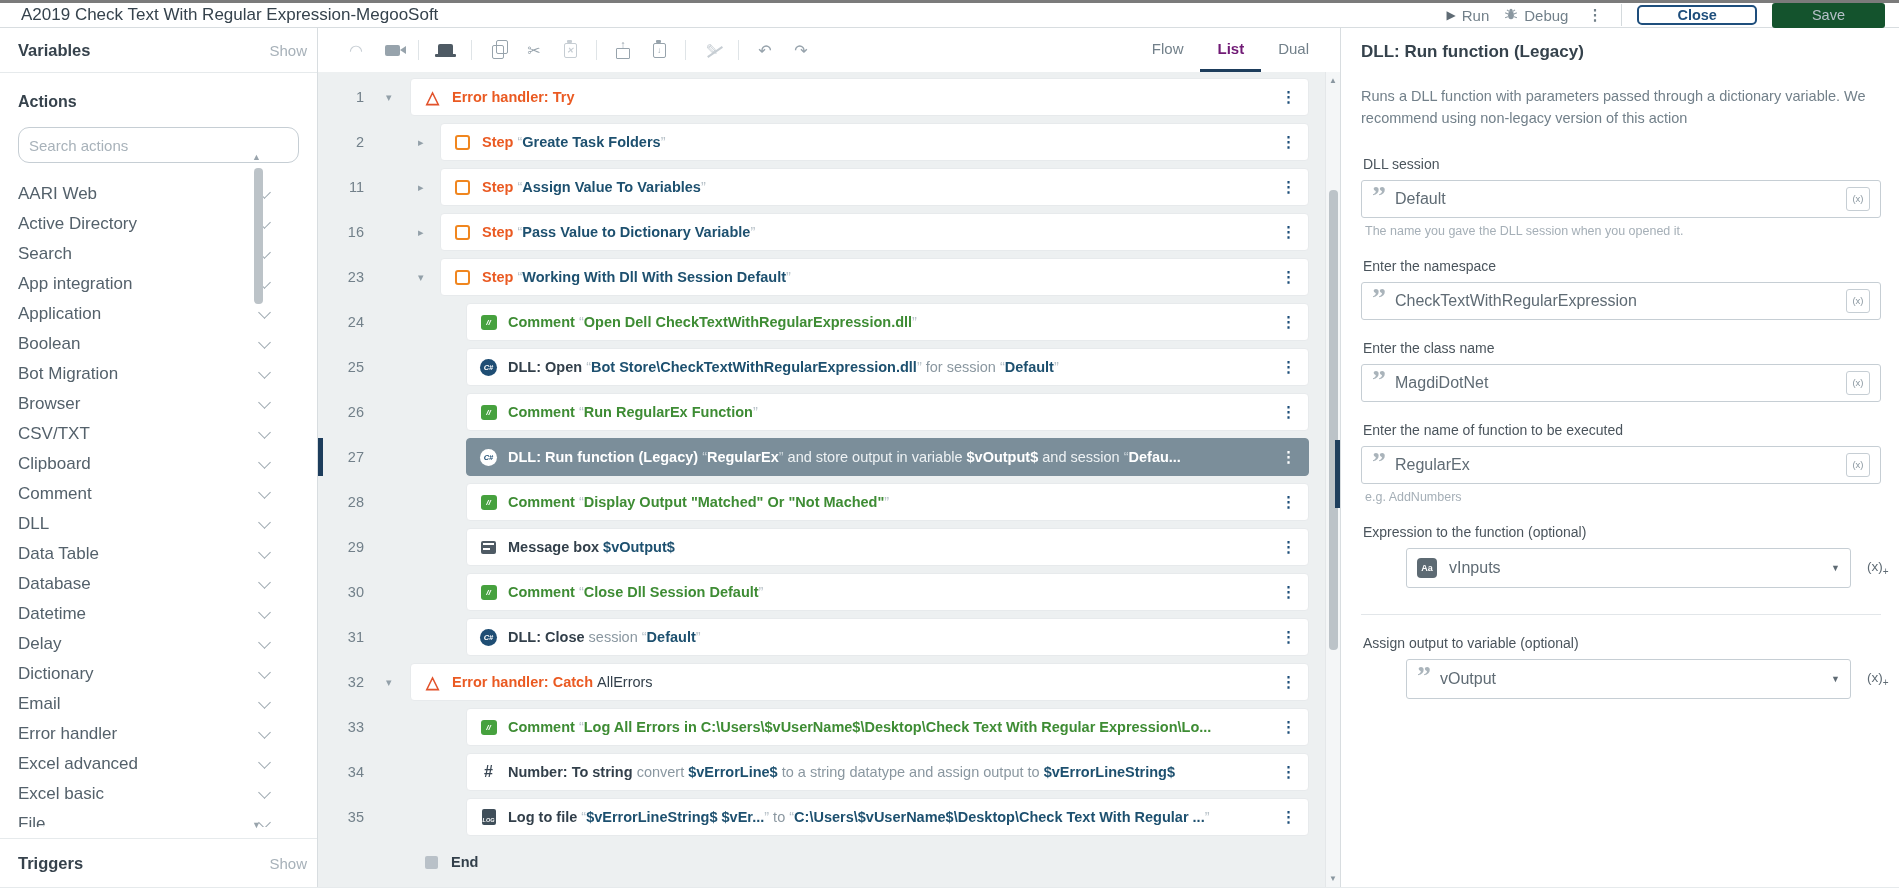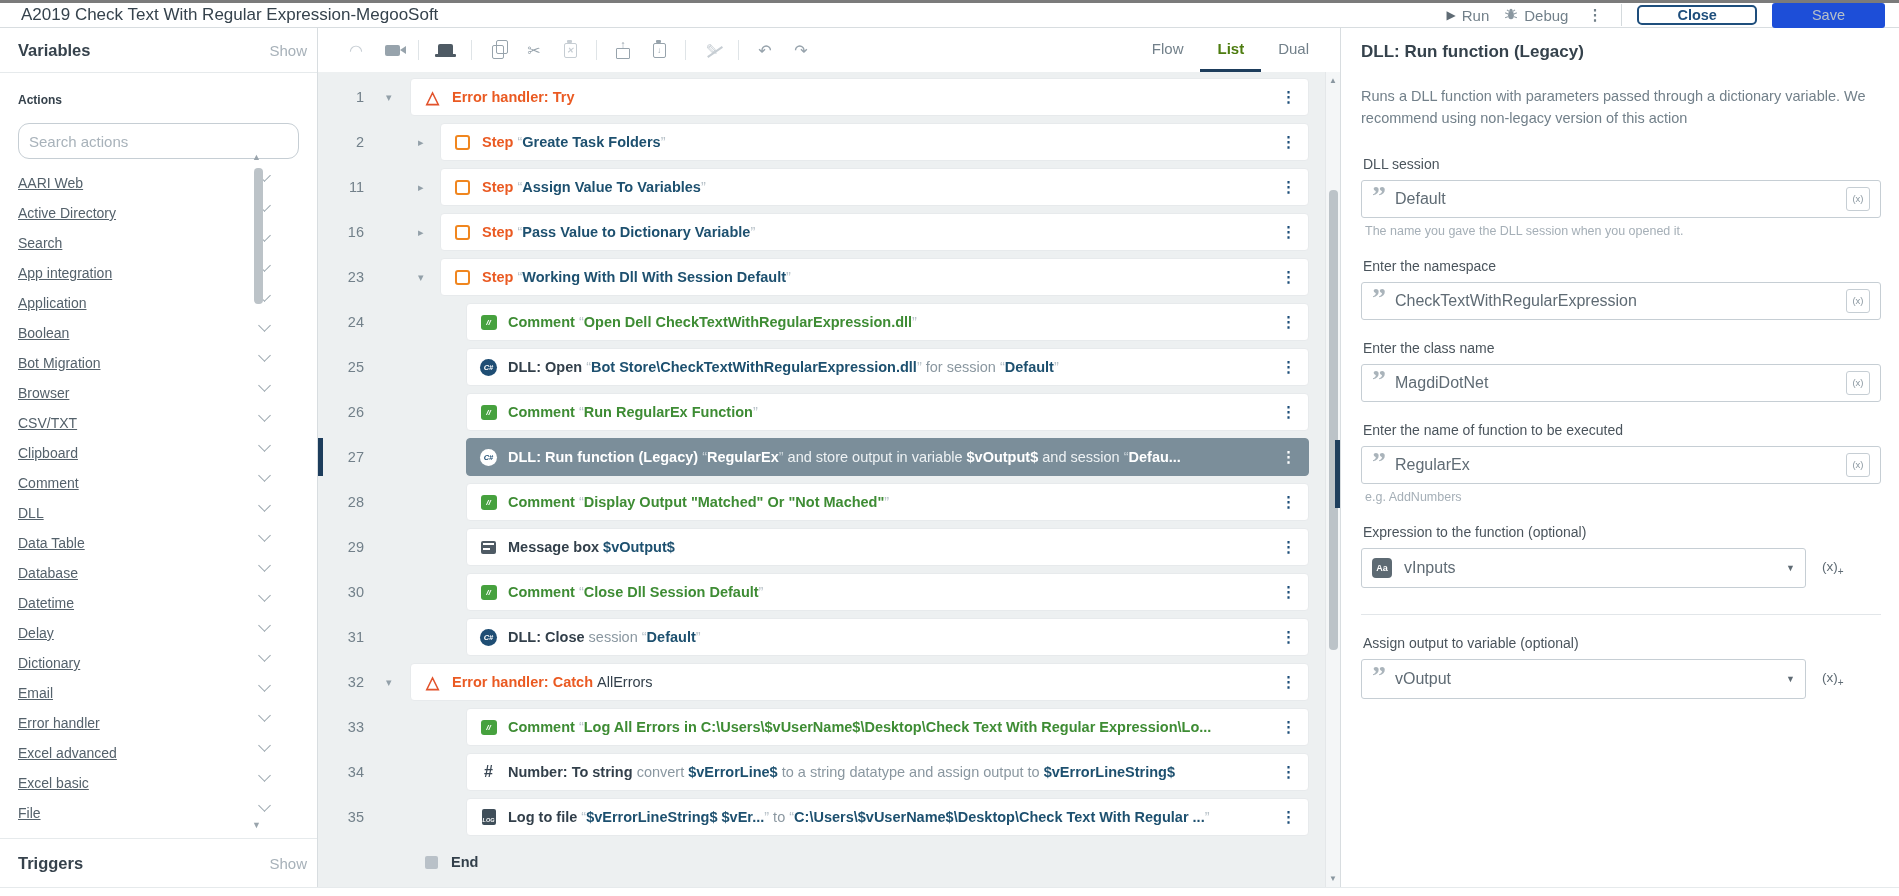--- a/index.html
+++ b/index.html
@@ -9,36 +9,36 @@
   .topstrip{height:3px;background:#7b7b7b;}
   .titlebar{height:24px;display:flex;align-items:center;border-bottom:1px solid #d8dde0;padding:0 14px 0 21px;}
   .page-title{font-size:17px;color:#35424c;white-space:nowrap;}
   .tb-right{margin-left:auto;display:flex;align-items:center;gap:15px;}
   .run-btn,.debug-btn{display:flex;align-items:center;gap:6px;color:#72808a;font-size:15px;cursor:pointer;}
   .play-ic{color:#5f6b74;font-size:12px;line-height:1;}
   .vdots{color:#72808a;font-weight:bold;font-size:15px;cursor:pointer;padding:0 4px;}
   .vsep{width:1px;height:22px;background:#d4dadd;}
   .close-btn{border:2px solid #1e4e7c;color:#1e4e7c;background:#fff;border-radius:5px;
              font-size:14.5px;font-weight:bold;padding:0 38px;height:20px;display:flex;align-items:center;cursor:pointer;box-sizing:border-box;}
-  .save-btn{background:#1d4ed8;color:#b6c0c8;border:none;border-radius:3px;font-size:14.5px;
+  .save-btn{background:#14532d;color:#b6c0c8;border:none;border-radius:3px;font-size:14.5px;
             padding:0 40px;height:25px;display:flex;align-items:center;}
   
   .body{position:absolute;top:28px;left:0;right:0;height:859px;display:flex;border-bottom:1px solid #e6eaec;box-sizing:content-box;}
   
   .sidebar{position:relative;width:318px;flex:none;border-right:1px solid #d8dde0;box-sizing:border-box;background:#fff;}
   .sb-head{height:44px;display:flex;align-items:center;padding:0 10px 0 18px;border-bottom:1px solid #e6eaec;}
   .sb-title{font-size:16.5px;font-weight:bold;color:#36424c;}
   .show{margin-left:auto;color:#a7b1b9;font-size:15px;cursor:pointer;}
   .actions{padding:12px 18px 0;}
-  .actions-title{margin:8px 0 16px;font-size:12px;font-weight:bold;color:#36424c;}
+  .actions-title{margin:8px 0 16px;font-size:16px;font-weight:bold;color:#36424c;}
   .searchbox input{width:100%;height:36px;border:1px solid #c6ced4;border-radius:11px;padding:0 10px;
         font-size:15px;color:#5f6b74;outline:none;box-sizing:border-box;font-family:"Liberation Sans",sans-serif;}
   .searchbox input::placeholder{color:#a8b2ba;}
   .cats{margin-top:16px;height:648px;overflow:hidden;}
-  .cat{height:30px;display:flex;align-items:flex-start;color:#54616b;font-size:14px;cursor:pointer;text-decoration:underline;}
+  .cat{height:30px;display:flex;align-items:center;color:#54616b;font-size:17px;cursor:pointer;}
   .chev{margin-left:auto;margin-right:30px;width:8px;height:8px;border-right:1.7px solid #9aa6ae;
         border-bottom:1.7px solid #9aa6ae;transform:rotate(45deg);margin-top:-4px;}
   .sb-up{position:absolute;left:252px;top:124px;font-size:9px;color:#99a4ac;cursor:pointer;}
   .sb-thumb{position:absolute;left:254px;top:140px;width:9px;height:136px;background:#bcc3c8;border-radius:4px;cursor:pointer;}
   .sb-down{position:absolute;left:252px;top:792px;font-size:9px;color:#99a4ac;cursor:pointer;}
   .triggers{position:absolute;left:0;right:0;top:810px;height:48px;border-top:1px solid #e6eaec;
             display:flex;align-items:center;padding:0 10px 0 18px;background:#fff;}
   
   .main{position:relative;width:1022px;flex:none;background:#fff;}
   .toolbar{height:44px;display:flex;align-items:center;border-bottom:1px solid #e3e7e9;padding-left:20px;}
@@ -56,21 +56,21 @@
   .clip{width:11px;height:13px;border:1.8px solid currentColor;border-radius:2px;position:relative;display:block;}
   .clip::before{content:"";position:absolute;top:-3.5px;left:2.5px;width:5px;height:3px;background:currentColor;border-radius:1px;}
   .clip b{display:block;font-size:8px;line-height:13px;text-align:center;font-weight:bold;}
   .shareic{width:12px;height:9px;border:1.8px solid currentColor;border-radius:1px;position:relative;display:block;margin-top:7px;}
   .shareic b{position:absolute;top:-11px;left:50%;transform:translateX(-50%);font-size:11px;font-weight:bold;}
   .penwrap{position:relative;font-size:15px;}
   .penslash{position:absolute;left:0px;top:10px;width:18px;height:1.8px;background:currentColor;transform:rotate(-35deg);}
   .tabs{margin-left:auto;display:flex;height:100%;margin-right:14px;}
   .tab{display:flex;align-items:center;padding:0 17px;font-size:15px;color:#72808a;cursor:pointer;
        border-bottom:3px solid transparent;box-sizing:border-box;}
-  .tab.active{color:#4d7c0f;font-weight:bold;border-bottom-color:#1d3d5c;}
+  .tab.active{color:#701a75;font-weight:bold;border-bottom-color:#1d3d5c;}
   .list{position:absolute;top:44px;left:0;right:15px;bottom:0;background:#edf0f1;padding-top:6px;overflow:hidden;}
   .lrow{position:relative;height:38px;margin-bottom:7px;}
   .rnum{position:absolute;left:10px;top:0;width:36px;height:38px;line-height:38px;text-align:right;color:#72808a;font-size:14.5px;}
   .arr{position:absolute;top:0;height:38px;line-height:38px;font-size:11px;color:#93a0a9;cursor:pointer;}
   .lvl0 .arr{left:68px;} .lvl1 .arr{left:100px;}
   .card{position:absolute;top:0;right:16px;height:38px;background:#fff;border:1px solid #e7eaec;border-radius:4px;
         display:flex;align-items:center;padding:0 12px;overflow:hidden;box-sizing:border-box;cursor:pointer;}
   .lvl0 .card{left:92px;} .lvl1 .card{left:122px;} .lvl2 .card{left:148px;}
   .selected .card{background:#7b8e9a;border-color:#7b8e9a;}
   .rtxt{flex:1;min-width:0;white-space:nowrap;overflow:hidden;font-size:14.5px;}
@@ -106,21 +106,21 @@
   .ls-down{position:absolute;bottom:4px;left:3px;font-size:8px;color:#8a97a0;cursor:pointer;}
   .ls-marker{position:absolute;top:368px;right:0;width:5px;height:68px;background:#1d3d5c;}
   
   .rightpanel{flex:1;border-left:1px solid #d8dde0;padding:12px 20px;box-sizing:border-box;background:#fff;}
   .rp-title{font-size:17px;font-weight:bold;color:#35424c;margin:2px 0 24px;}
   .rp-desc{font-size:14.5px;color:#72808a;line-height:1.5;max-width:535px;margin-bottom:26px;}
   .fld{margin-bottom:20px;}
   .flabel{font-size:14px;color:#4a545c;margin:0 0 8px 2px;}
   .fbox{display:flex;align-items:center;border:1px solid #c6ced4;border-radius:3px;height:38px;
         padding:0 10px;background:#fff;width:520px;box-sizing:border-box;cursor:text;}
-  .fbox.dd{width:445px;height:40px;cursor:pointer;}
+  .fbox.dd{width:445px;height:40px;cursor:pointer;margin-left:45px;}
   .fldrow{display:flex;align-items:center;}
   .qicon{font-family:"Liberation Serif",serif;font-size:28px;font-weight:bold;color:#aab4bb;
          line-height:6px;height:12px;margin-right:12px;letter-spacing:-3px;flex:none;}
   .varicon{flex:none;width:20px;height:20px;background:#5d6a73;border-radius:4px;color:#fff;font-size:9px;
            display:flex;align-items:center;justify-content:center;margin-right:12px;font-weight:bold;}
   .fval{font-size:16px;color:#5f6b74;white-space:nowrap;}
   .xbtn{margin-left:auto;flex:none;width:22px;height:22px;border:1px solid #c6ced4;border-radius:3px;font-size:9.5px;
         color:#8a97a0;display:flex;align-items:center;justify-content:center;cursor:pointer;}
   .caret{margin-left:auto;font-size:9px;color:#5f6b74;flex:none;}
   .xplus{font-size:13.5px;color:#5f6b74;margin-left:16px;cursor:pointer;white-space:nowrap;}

